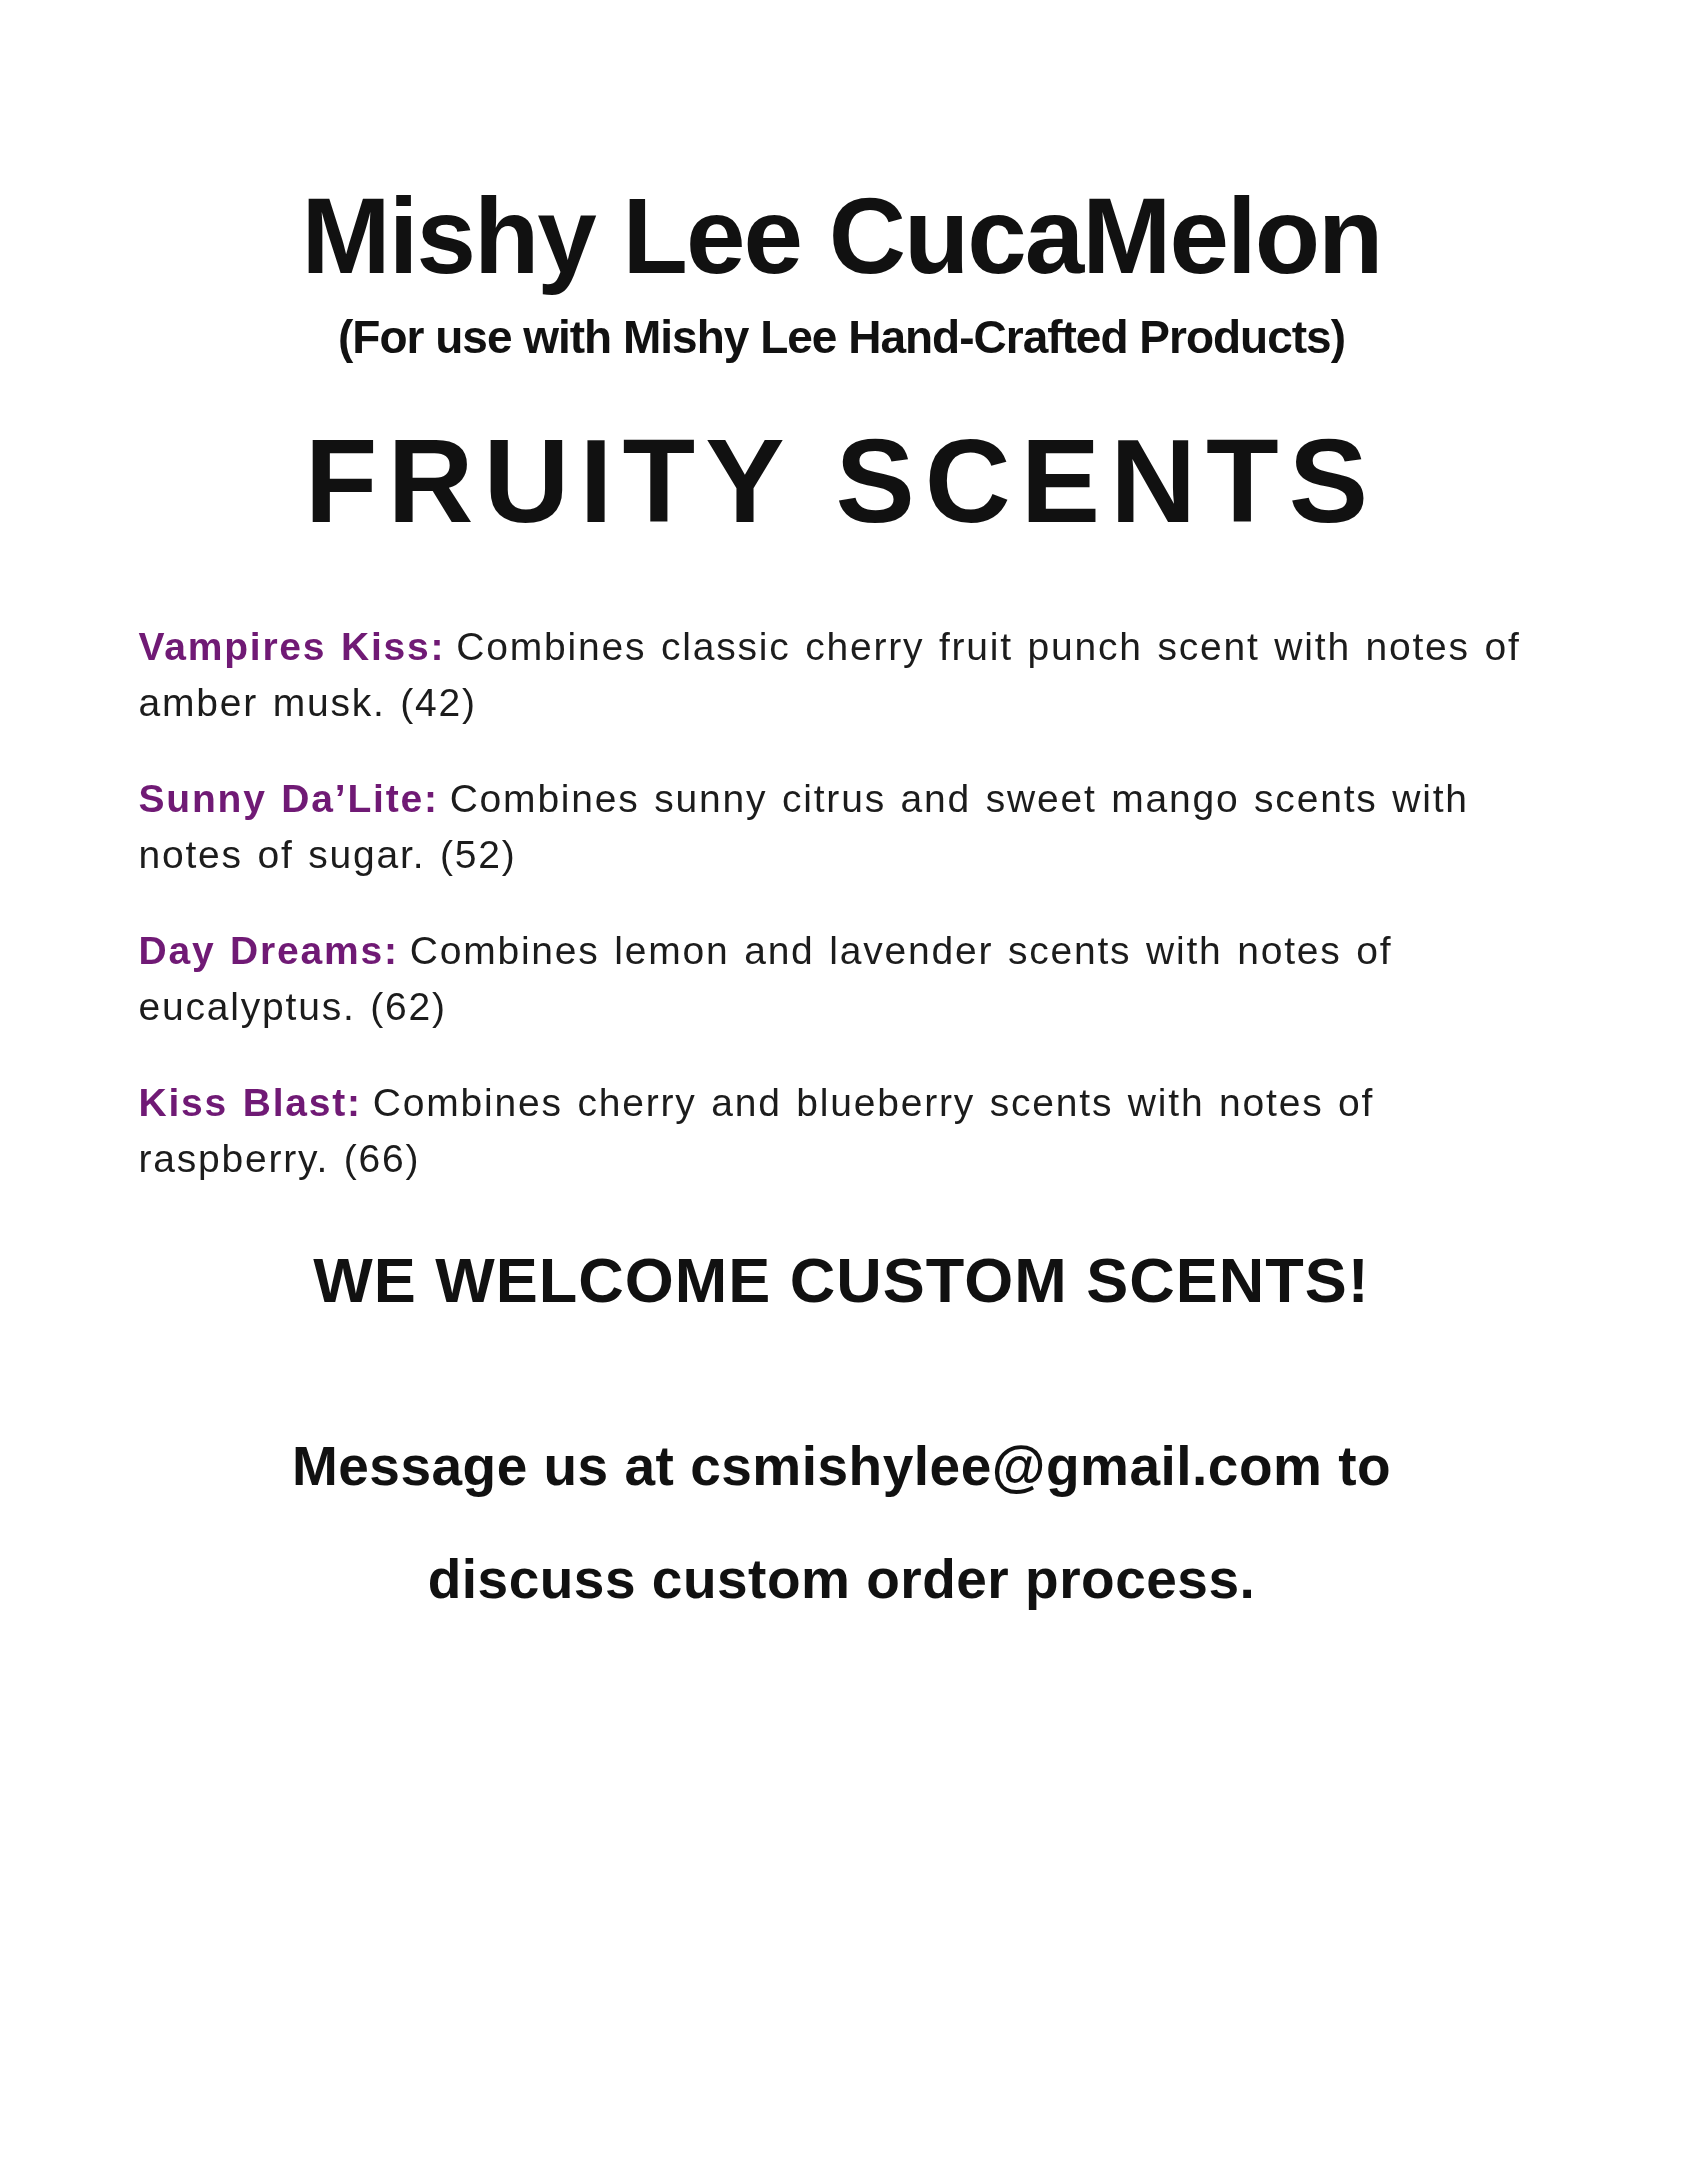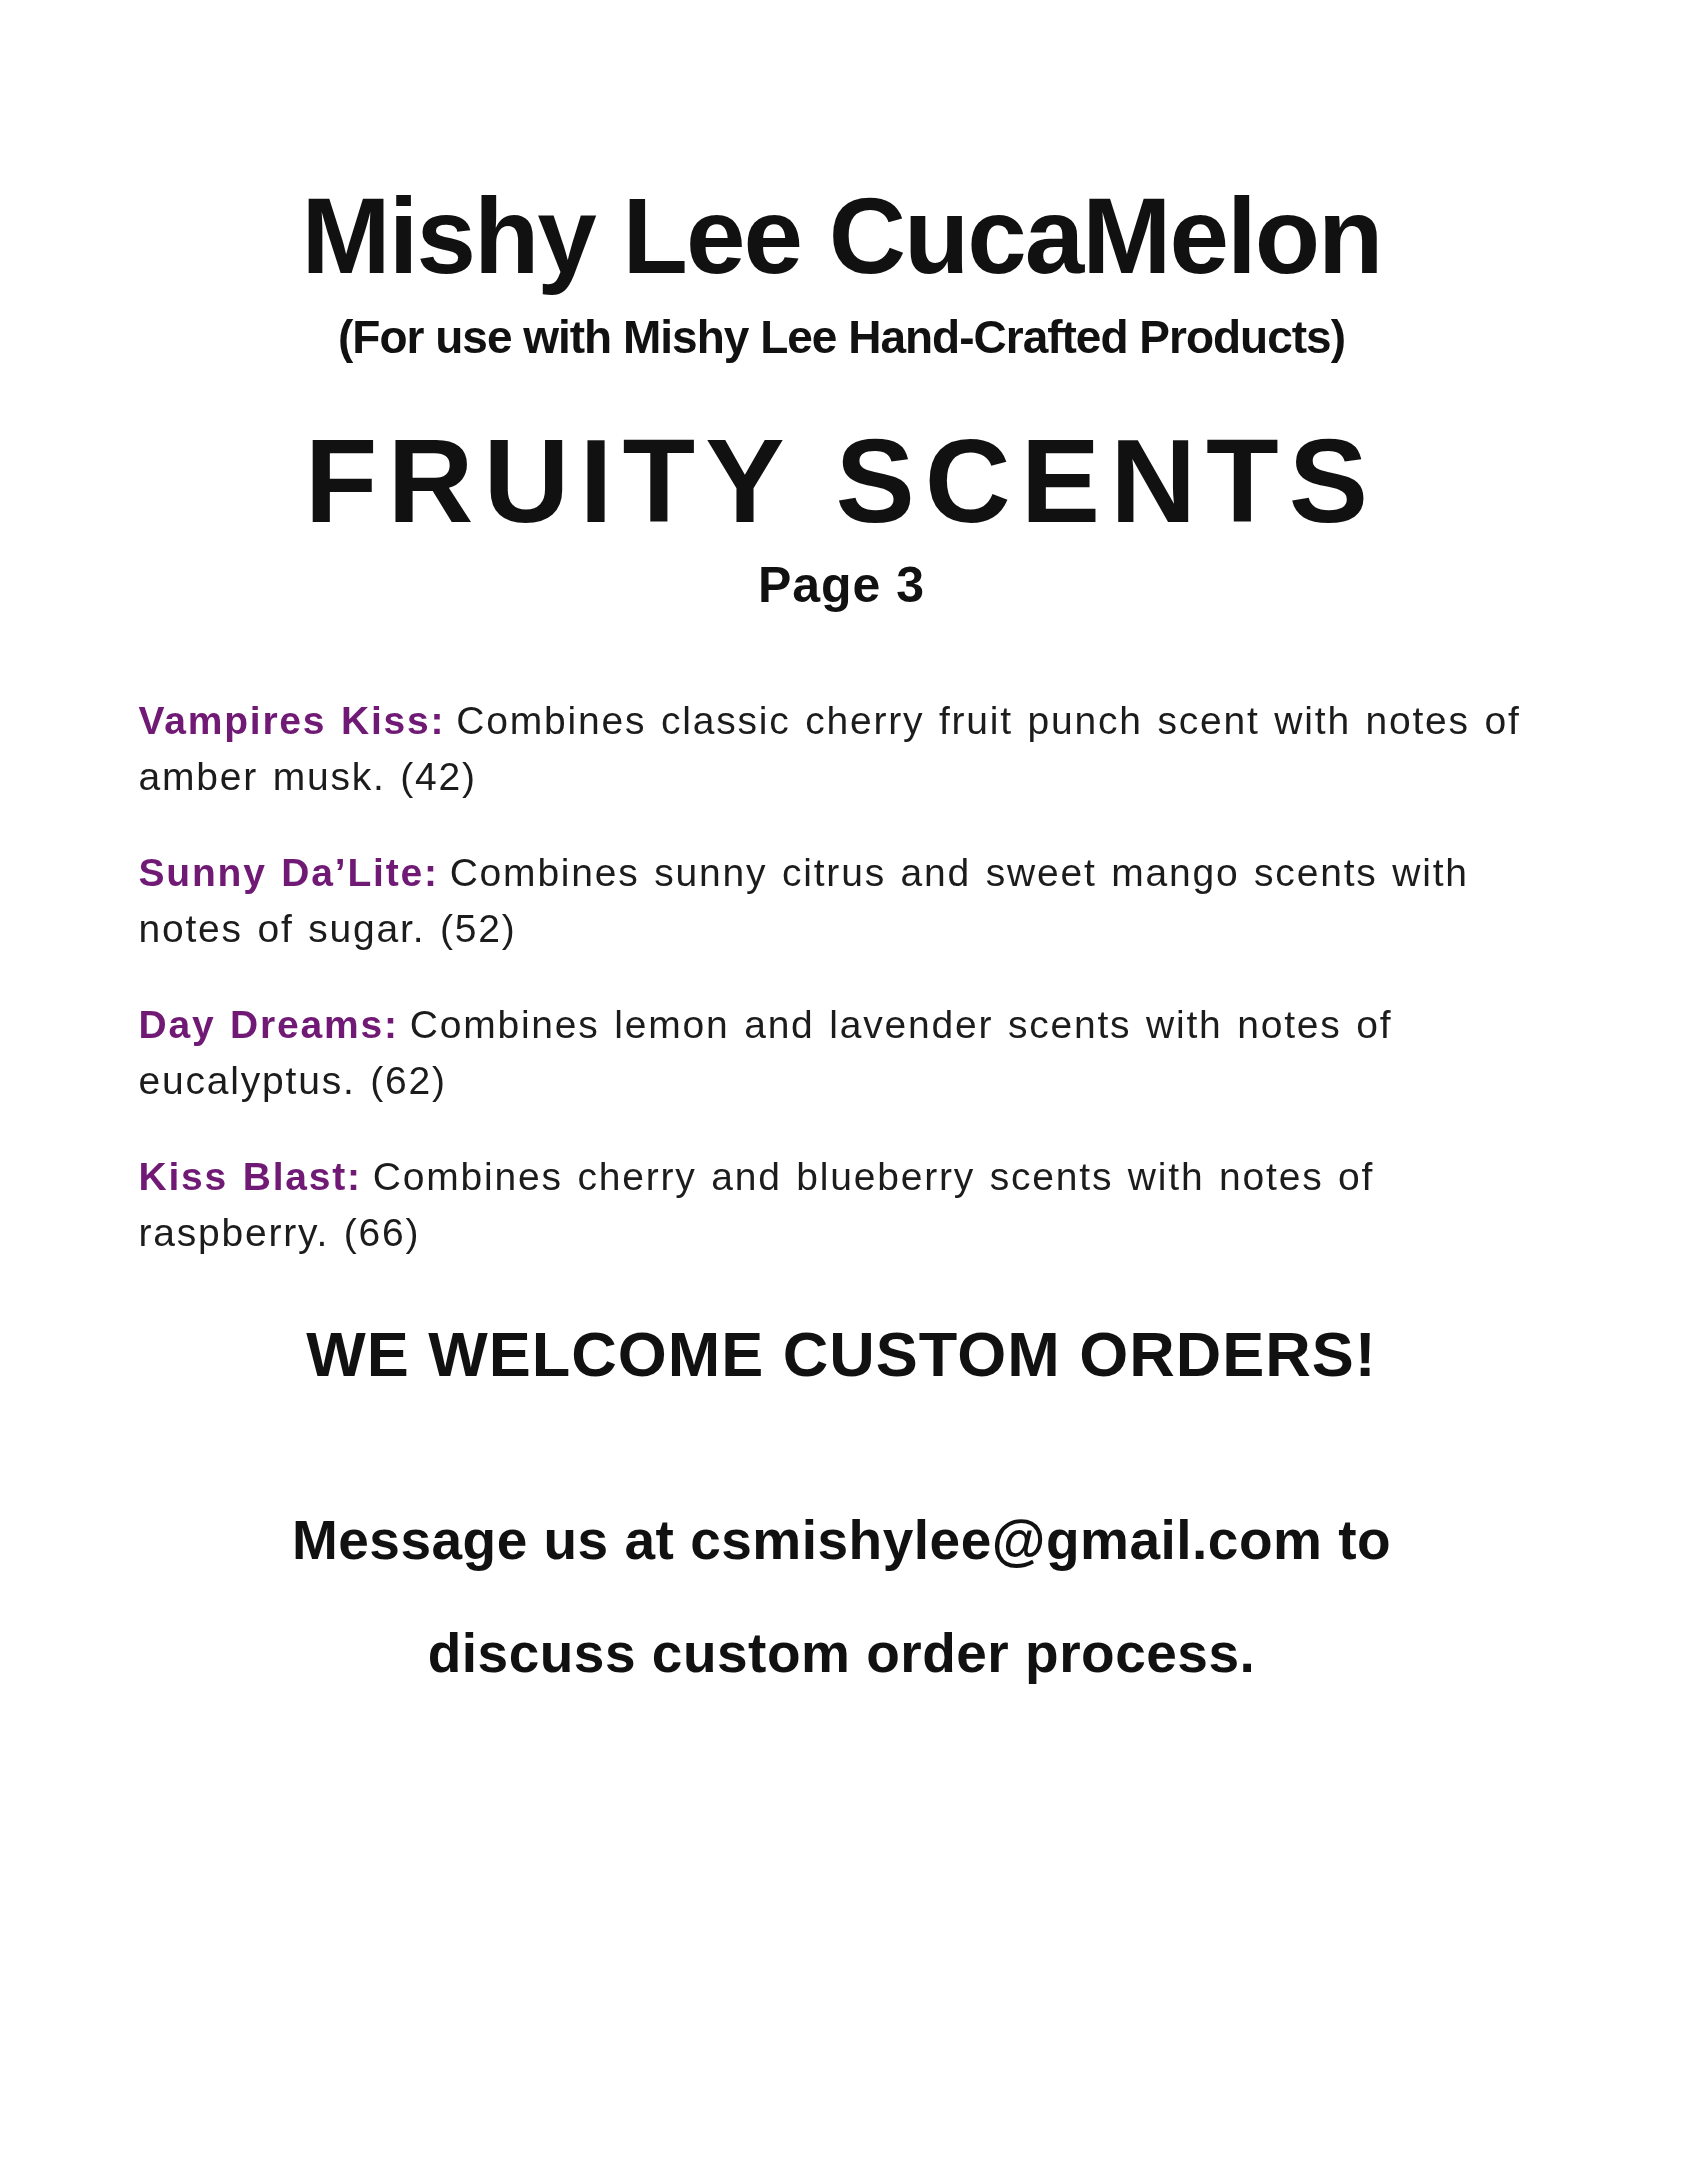--- a/index.html
+++ b/index.html
@@ -82,40 +82,39 @@
 </style>
 </head>
 <body>
 
 <div class="page">
 
   <header class="header">
     <h1 class="title">Mishy Lee CucaMelon</h1>
     <div class="subtitle">(For use with Mishy Lee Hand-Crafted Products)</div>
     <h2 class="section">FRUITY SCENTS</h2>
-    <div class="pagenum">Page 3</div>
   </header>
 
   <main class="scent-list">
     <p class="scent">
       <span class="scent-name">Vampires Kiss:</span><span class="scent-desc">Combines classic cherry fruit punch scent with notes of amber musk. (42)</span>
     </p>
     <p class="scent">
       <span class="scent-name">Sunny Da’Lite:</span><span class="scent-desc">Combines sunny citrus and sweet mango scents with notes of sugar. (52)</span>
     </p>
     <p class="scent">
       <span class="scent-name">Day Dreams:</span><span class="scent-desc">Combines lemon and lavender scents with notes of eucalyptus. (62)</span>
     </p>
     <p class="scent">
       <span class="scent-name">Kiss Blast:</span><span class="scent-desc">Combines cherry and blueberry scents with notes of raspberry. (66)</span>
     </p>
   </main>
 
   <footer>
-    <div class="orders">WE WELCOME CUSTOM ORDERS!</div>
+    <div class="orders">WE WELCOME CUSTOM SCENTS!</div>
     <div class="message">
       <span>Message us at csmishylee@gmail.com to</span><br>
       <span>discuss custom order process.</span>
     </div>
   </footer>
 
 </div>
 
 
 </body></html>

